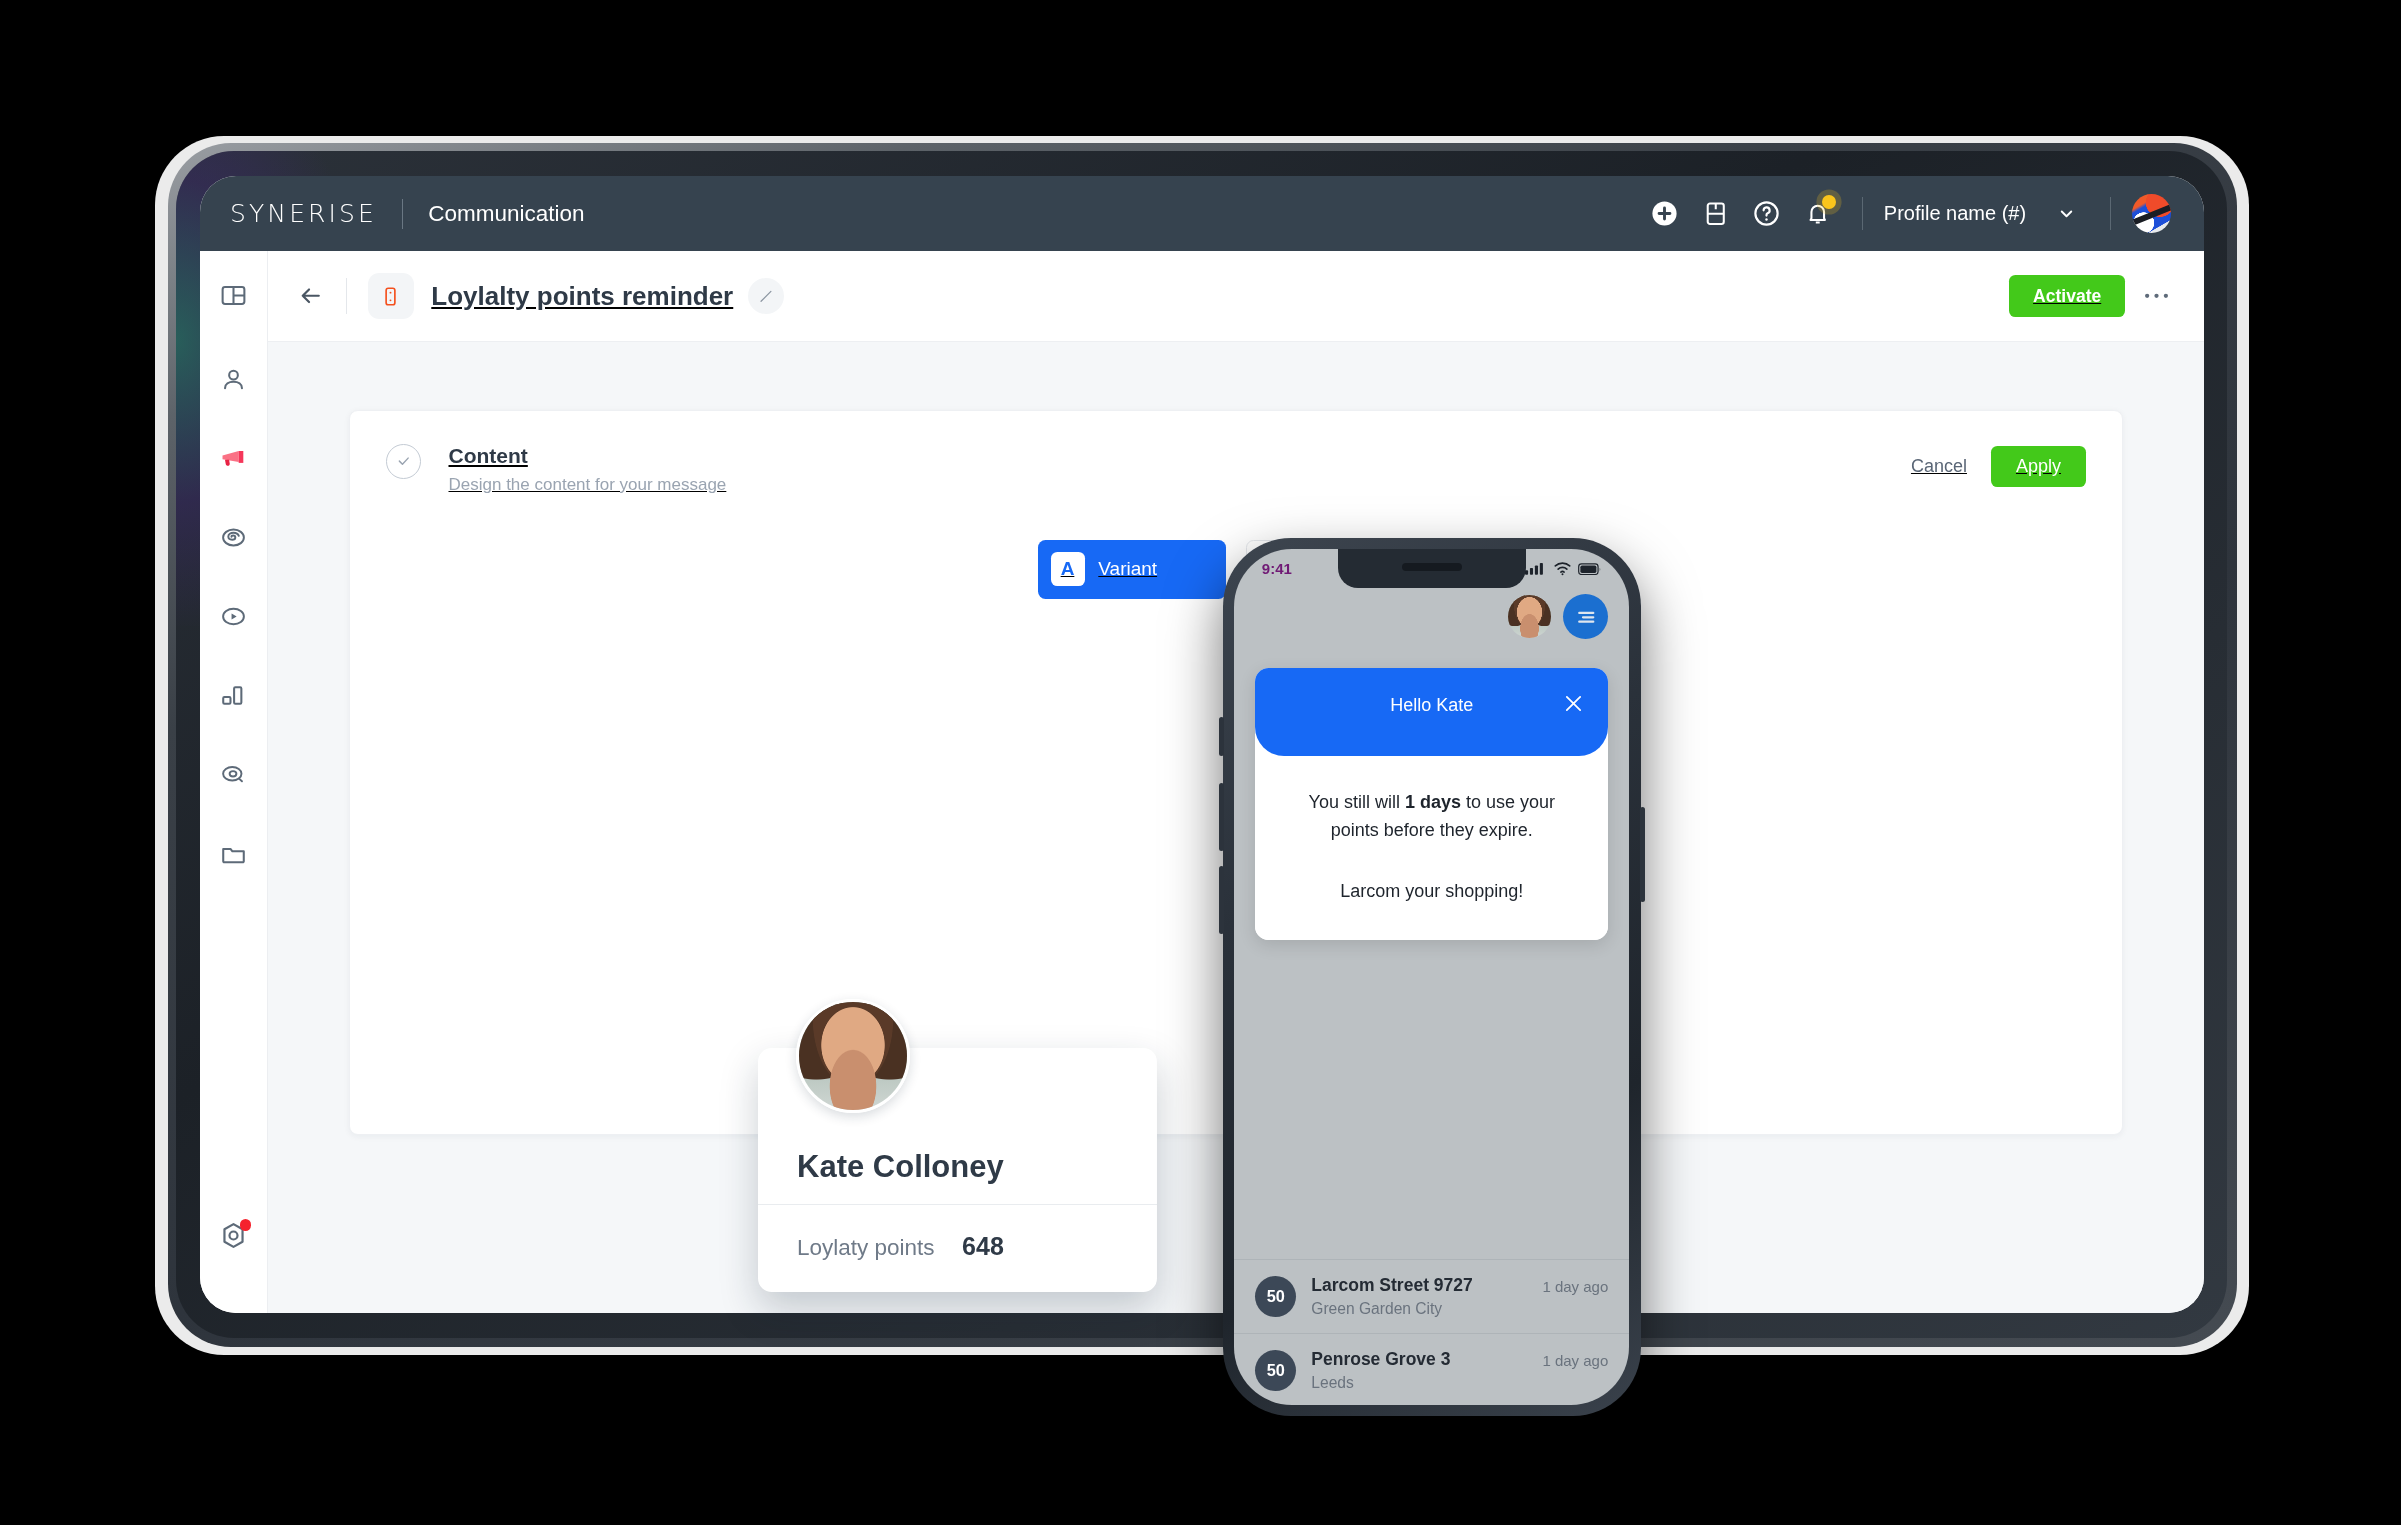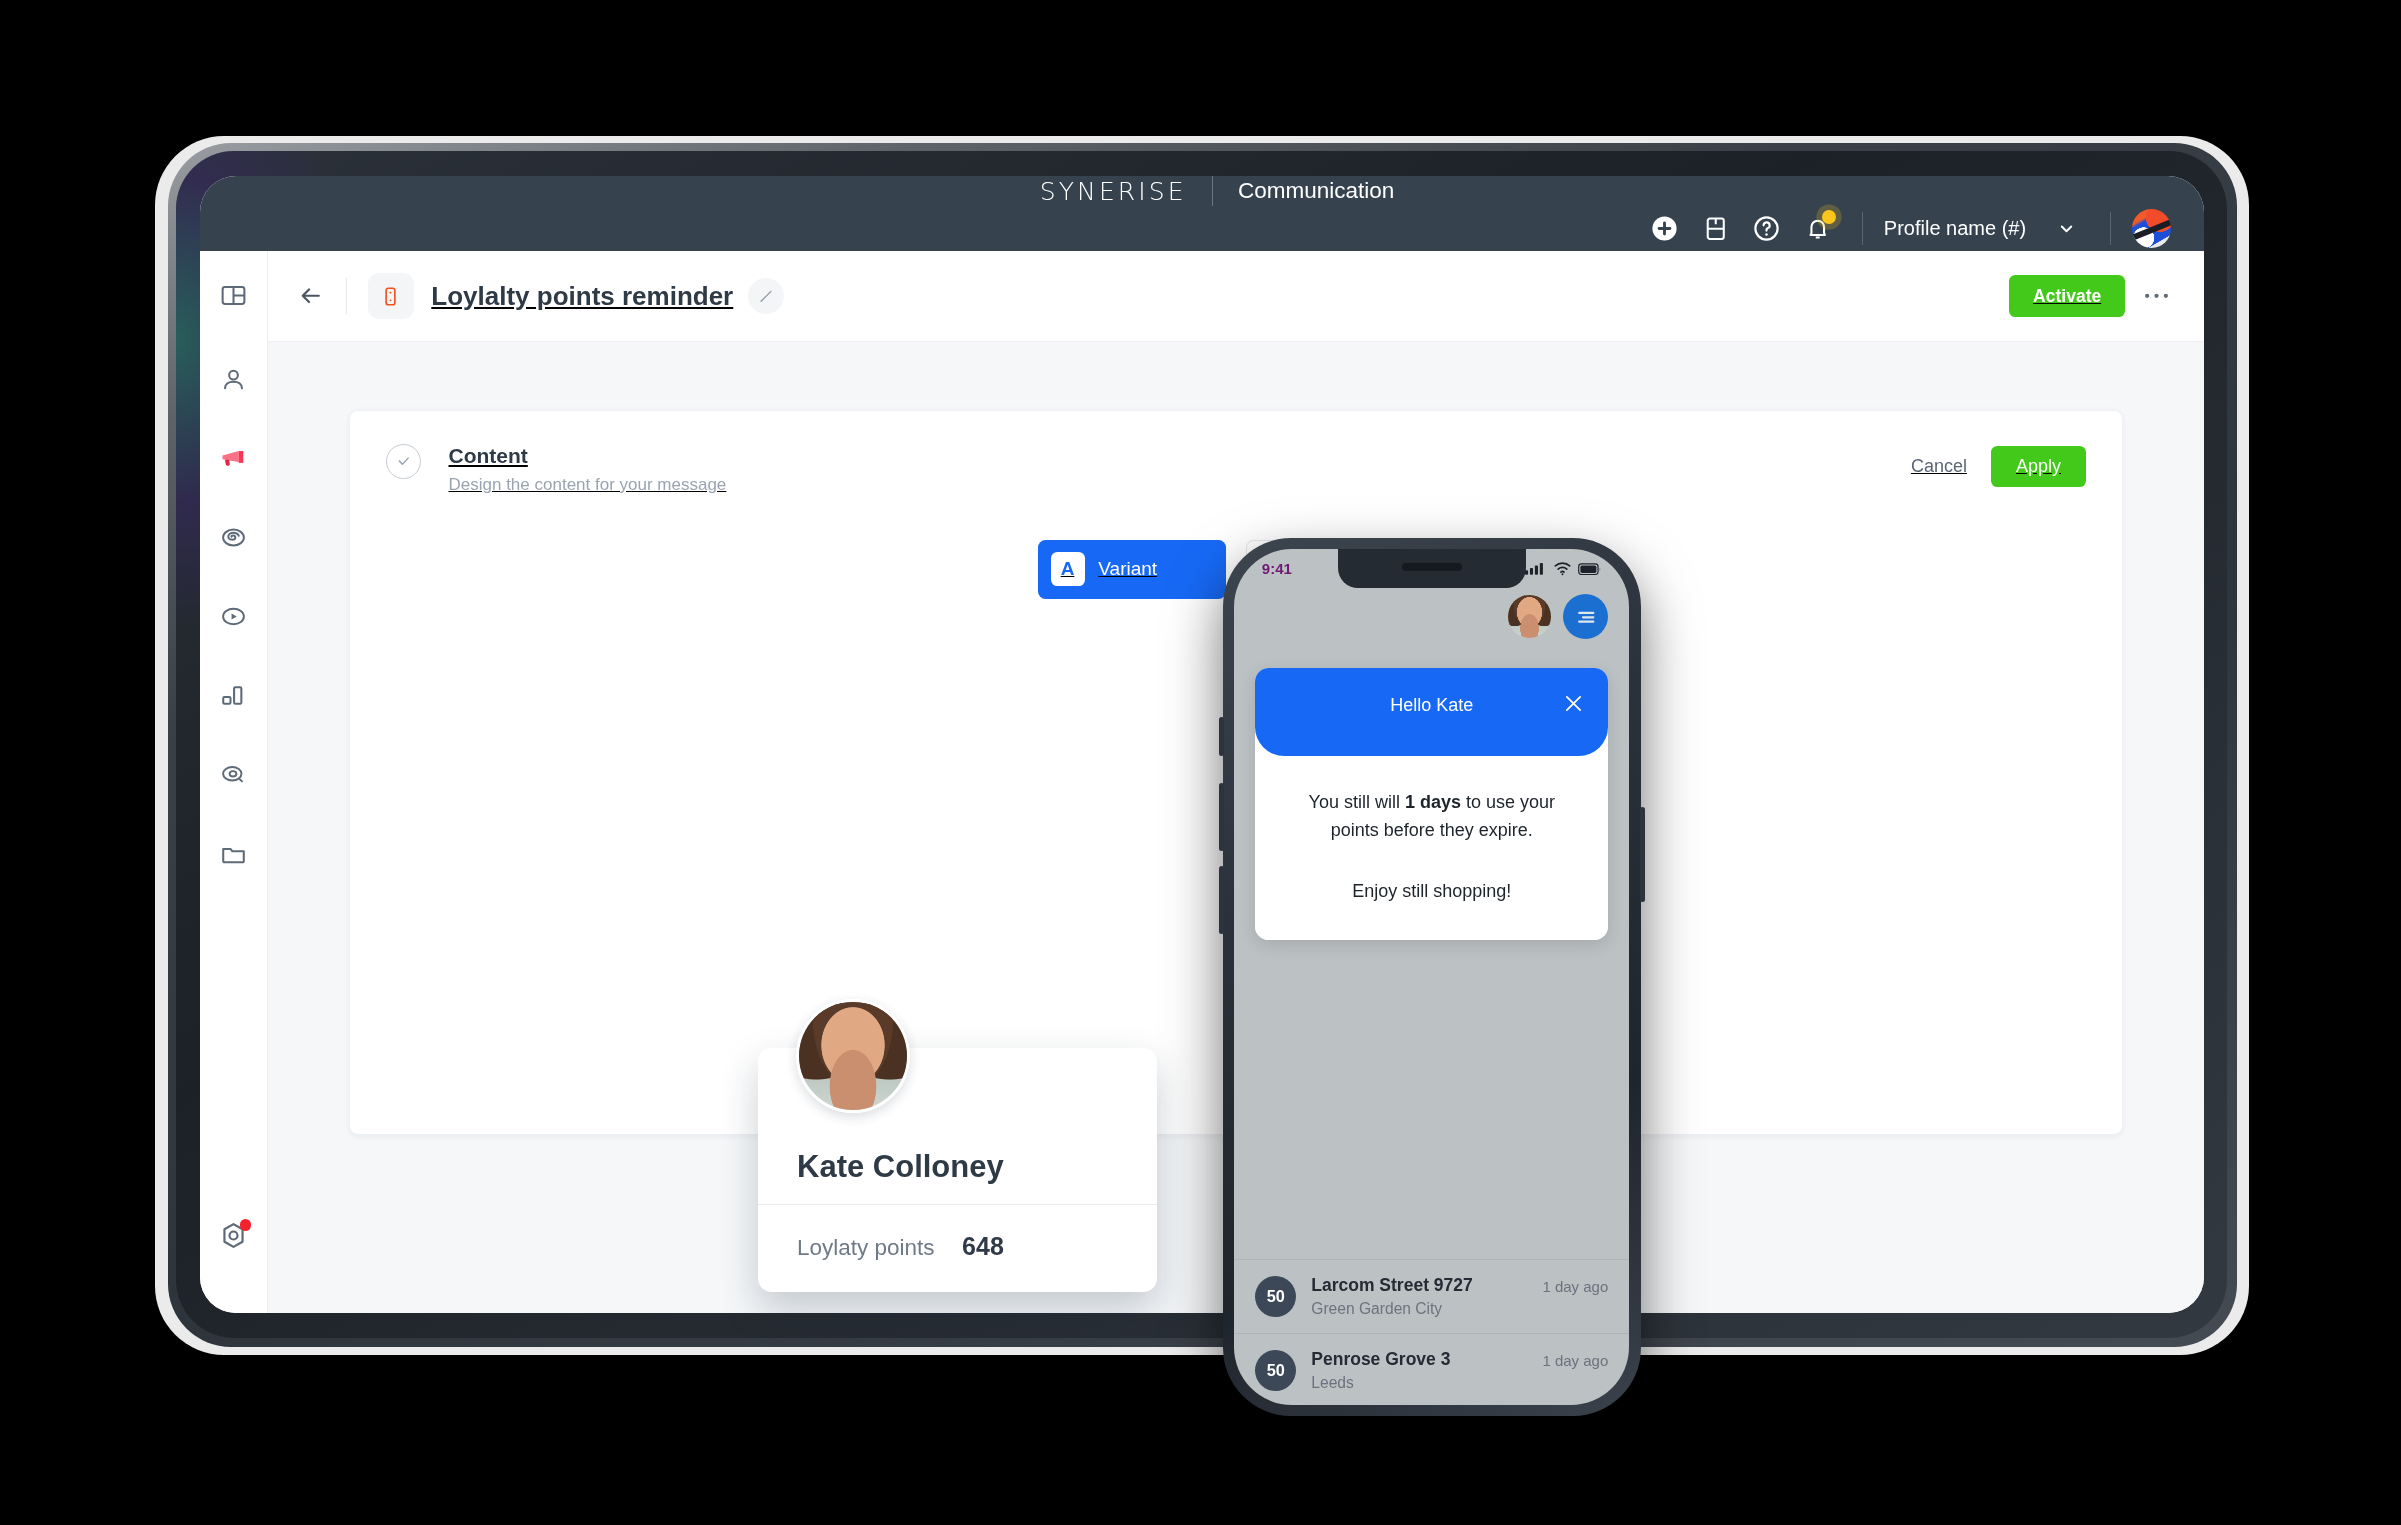--- a/index.html
+++ b/index.html
@@ -43,21 +43,21 @@
     width: 2004px; height: 1137px;
     border-radius: 36px;
     background: #ffffff;
     overflow: hidden;
   }
 
   
   .topbar {
     position: absolute; left: 0; top: 0; width: 2004px; height: 75px;
     background: #36434f;
-    display: flex; align-items: center; flex-direction: column;
+    display: flex; align-items: center;
   }
   .brand-wrap { display: flex; align-items: center; margin-left: 30px; }
   .brand-logo {
     color: #fff; font-size: 25px; letter-spacing: 3.1px;
     font-family: "DejaVu Sans", sans-serif; font-weight: 300;
   }
   .brand-div { width: 1.3px; height: 30px; background: #6a7783; margin: 0 25px; }
   .brand-app { color: #fff; font-size: 22.5px; font-weight: 400; }
 
   .top-right { margin-left: auto; display: flex; align-items: center; margin-right: 33px; }
@@ -595,21 +595,21 @@
             <div class="inapp-hello">Hello Kate</div>
             <div class="inapp-close">
               <svg width="25" height="25" viewBox="0 0 24 24" fill="none" stroke="#fff" stroke-width="1.7" stroke-linecap="round">
                   <path d="M5.6 5.6l12.8 12.8M18.4 5.6L5.6 18.4"></path>
                 </svg>
             </div>
           </div>
         </div>
         <div class="inapp-white">
           <div class="inapp-p"><span>You still will </span><span class="inapp-strong">1 days</span><span> to use your points before they expire.</span></div>
-          <div class="inapp-p inapp-p2">Enjoy still shopping!</div>
+          <div class="inapp-p inapp-p2">Larcom your shopping!</div>
         </div>
       </div>
 
     </div>
   </div>
 
 </div>
 
 
 </body></html>

